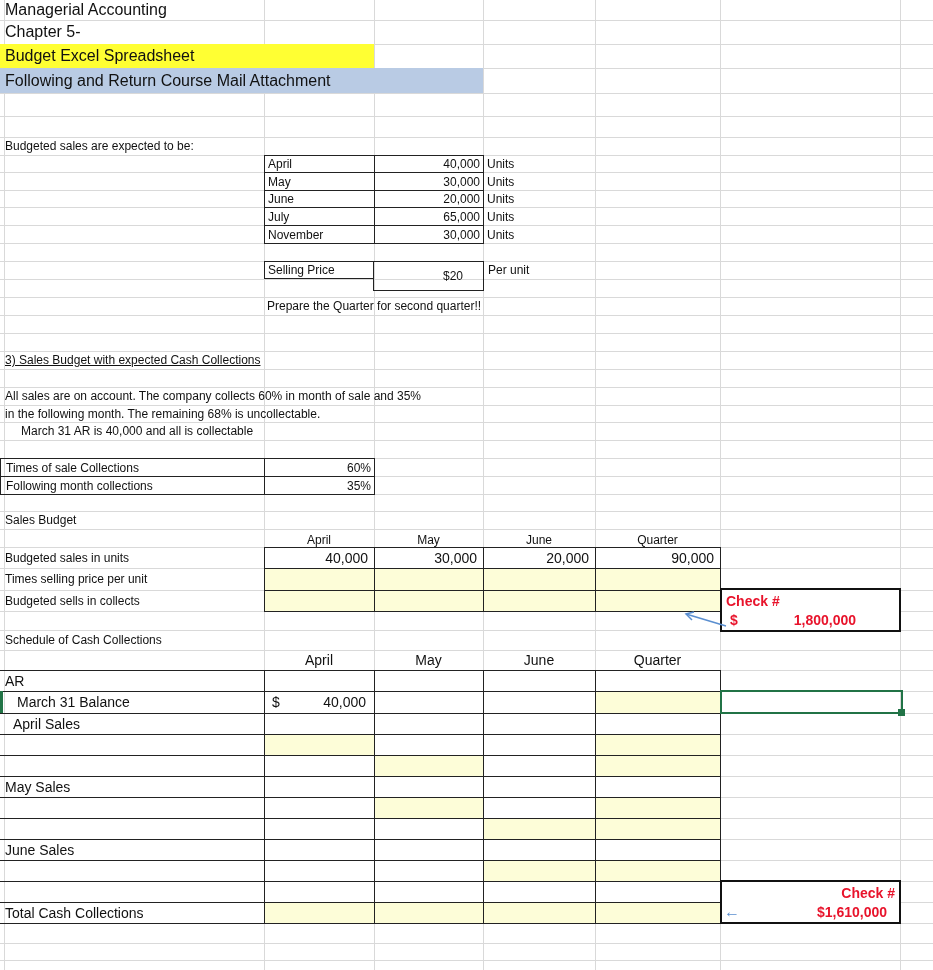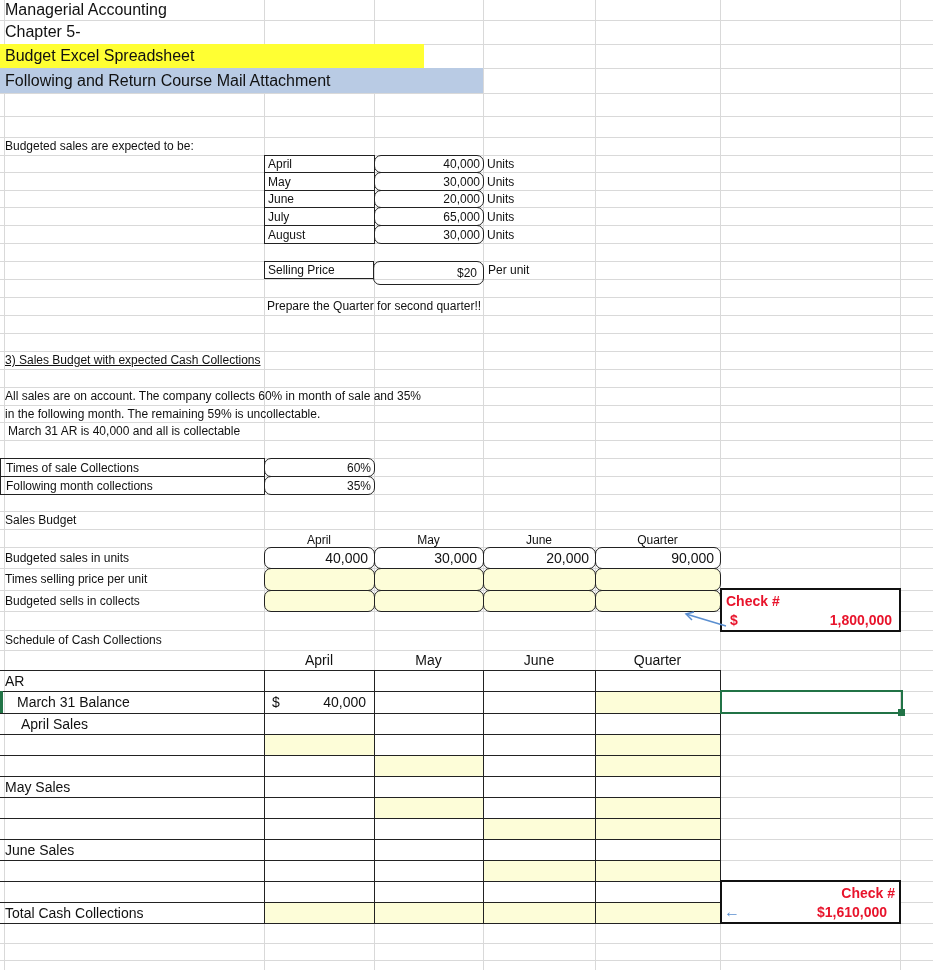--- a/index.html
+++ b/index.html
@@ -1,21 +1,21 @@
 <!DOCTYPE html>
 <html><head>
 <meta charset="utf-8">
 <style>
   html, body { margin:0; padding:0; background:#fff; }
   body { width:933px; height:970px; position:relative; overflow:hidden;
          font-family:"Liberation Sans", sans-serif; color:#111; }
   .hl { position:absolute; left:0; width:933px; height:0; border-top:1px solid #d9d9d9; }
   .vl { position:absolute; top:0; height:970px; width:0; border-left:1px solid #d9d9d9; }
   .c { position:absolute; box-sizing:border-box; white-space:nowrap; overflow:visible; display:flex; align-items:center; }
-  .r { justify-content:flex-end; padding-right:3px;border-radius:7px; }
+  .r { justify-content:flex-end; padding-right:3px; }
   .ctr { justify-content:center; }
   .l { padding-left:5px; }
   .f12 { font-size:12px; }
   .f14 { font-size:14px; }
   .f16 { font-size:16px; }
   .bx { border:1.5px solid #222; }
   .yel { background:#fdfdd8; }
   .red { color:#e8132b; font-weight:bold; }
   .ul { text-decoration:underline; }
 </style>
@@ -76,53 +76,53 @@
     <div class="vl" style="left: 264px;"></div>
     <div class="vl" style="left: 374px;"></div>
     <div class="vl" style="left: 483px;"></div>
     <div class="vl" style="left: 595px;"></div>
     <div class="vl" style="left: 720px;"></div>
     <div class="vl" style="left: 900px;"></div>
   </div>
 
 <div class="c l f16" style="left:0;top:0;width:264px;height:20px;">Managerial Accounting</div>
 <div class="c l f16" style="left:0;top:20px;width:264px;height:24px;">Chapter 5-</div>
-<div class="c l f16" style="left:0;top:44px;width:424px;height:24px;background:#ffff33;">Budget Excel Spreadsheet</div>
+<div class="c l f16" style="left:0;top:44px;width:374px;height:24px;background:#ffff33;">Budget Excel Spreadsheet</div>
 <div class="c l f16" style="left:0;top:68px;width:483px;height:25px;background:#b9cbe4;">Following and Return Course Mail Attachment</div>
 
 <div class="c l f12" style="left:0;top:137px;width:264px;height:18px;">Budgeted sales are expected to be:</div>
 
 <div id="bs-table">
     <div class="c f12 bx" style="left: 264px; top: 155px; width: 111px; height: 18px; padding-left: 3px;">April</div>
     <div class="c r f12 bx" style="left: 374px; top: 155px; width: 110px; height: 18px; padding-right: 3px;">40,000</div>
     <div class="c f12" style="left: 485px; top: 155px; width: 100px; height: 18px; padding-left: 2px;">Units</div>
     <div class="c f12 bx" style="left: 264px; top: 172px; width: 111px; height: 19px; padding-left: 3px;">May</div>
     <div class="c r f12 bx" style="left: 374px; top: 172px; width: 110px; height: 19px; padding-right: 3px;">30,000</div>
     <div class="c f12" style="left: 485px; top: 172px; width: 100px; height: 19px; padding-left: 2px;">Units</div>
     <div class="c f12 bx" style="left: 264px; top: 190px; width: 111px; height: 18px; padding-left: 3px;">June</div>
     <div class="c r f12 bx" style="left: 374px; top: 190px; width: 110px; height: 18px; padding-right: 3px;">20,000</div>
     <div class="c f12" style="left: 485px; top: 190px; width: 100px; height: 18px; padding-left: 2px;">Units</div>
     <div class="c f12 bx" style="left: 264px; top: 207px; width: 111px; height: 19px; padding-left: 3px;">July</div>
     <div class="c r f12 bx" style="left: 374px; top: 207px; width: 110px; height: 19px; padding-right: 3px;">65,000</div>
     <div class="c f12" style="left: 485px; top: 207px; width: 100px; height: 19px; padding-left: 2px;">Units</div>
-    <div class="c f12 bx" style="left: 264px; top: 225px; width: 111px; height: 19px; padding-left: 3px;">August</div>
+    <div class="c f12 bx" style="left: 264px; top: 225px; width: 111px; height: 19px; padding-left: 3px;">November</div>
     <div class="c r f12 bx" style="left: 374px; top: 225px; width: 110px; height: 19px; padding-right: 3px;">30,000</div>
     <div class="c f12" style="left: 485px; top: 225px; width: 100px; height: 19px; padding-left: 2px;">Units</div>
   </div>
 
 <div class="c f12 bx" style="left:264px;top:261px;width:110px;height:18px;padding-left:3px;">Selling Price</div>
-<div class="c r f12 bx" style="left:373px;top:261px;width:111px;height:24px;padding-right:6px;">$20</div>
+<div class="c r f12 bx" style="left:373px;top:261px;width:111px;height:30px;padding-right:20px;">$20</div>
 <div class="c f12" style="left:485px;top:261px;width:110px;height:18px;padding-left:3px;">Per unit</div>
 
 <div class="c f12" style="left:264px;top:297px;width:330px;height:18px;padding-left:3px;">Prepare the Quarter for second quarter!!</div>
 
 <div class="c l f12 ul" style="left:0;top:351px;width:300px;height:18px;">3)  Sales Budget with expected Cash Collections</div>
 <div class="c l f12" style="left:0;top:387px;width:483px;height:18px;">All sales are on account.  The company collects 60% in month of sale and 35%</div>
-<div class="c l f12" style="left:0;top:405px;width:483px;height:17px;">in the following month.  The remaining 59% is uncollectable.</div>
-<div class="c l f12" style="left:3px;top:422px;width:264px;height:18px;">March 31 AR is 40,000 and all is collectable</div>
+<div class="c l f12" style="left:0;top:405px;width:483px;height:17px;">in the following month.  The remaining 68% is uncollectable.</div>
+<div class="c l f12" style="left:16px;top:422px;width:264px;height:18px;">March 31 AR is 40,000 and all is collectable</div>
 
 <div class="c l f12 bx" style="left:0;top:458px;width:265px;height:19px;">Times of sale Collections</div>
 <div class="c r f12 bx" style="left:264px;top:458px;width:111px;height:19px;">60%</div>
 <div class="c l f12 bx" style="left:0;top:476px;width:265px;height:19px;">Following month collections</div>
 <div class="c r f12 bx" style="left:264px;top:476px;width:111px;height:19px;">35%</div>
 
 <div class="c l f12" style="left:0;top:511px;width:264px;height:18px;">Sales Budget</div>
 <div id="sb-headers">
     <div class="c ctr f12" style="left: 264px; top: 529px; width: 110px; height: 18px; align-items: flex-end;">April</div>
     <div class="c ctr f12" style="left: 374px; top: 529px; width: 109px; height: 18px; align-items: flex-end;">May</div>
@@ -214,30 +214,30 @@
     <div class="c bx yel" style="left: 264px; top: 902px; width: 111px; height: 22px;"></div>
     <div class="c bx yel" style="left: 374px; top: 902px; width: 110px; height: 22px;"></div>
     <div class="c bx yel" style="left: 483px; top: 902px; width: 113px; height: 22px;"></div>
     <div class="c bx yel" style="left: 595px; top: 902px; width: 126px; height: 22px;"></div>
   </div>
 
 <div class="c l f14" style="left: 0px; top: 670px; width: 264px; height: 21px; z-index: 5;">AR</div>
 <div class="c f14" style="left: 0px; top: 691px; width: 264px; height: 22px; padding-left: 14px; border-left: 3px solid rgb(33, 115, 70); z-index: 5;">March 31 Balance</div>
 <div class="c f14" style="left: 272px; top: 691px; width: 20px; height: 22px; z-index: 5;">$</div>
 <div class="c r f14" style="left: 292px; top: 691px; width: 80px; height: 22px; padding-right: 6px; z-index: 5;">40,000</div>
-<div class="c l f14" style="left: 16px; top: 713px; width: 264px; height: 21px; z-index: 5;">April Sales</div>
+<div class="c l f14" style="left: 8px; top: 713px; width: 264px; height: 21px; z-index: 5;">April Sales</div>
 <div class="c l f14" style="left: 0px; top: 776px; width: 264px; height: 21px; z-index: 5;">May Sales</div>
 <div class="c l f14" style="left: 0px; top: 839px; width: 264px; height: 21px; z-index: 5;">June Sales</div>
 <div class="c l f14" style="left: 0px; top: 902px; width: 264px; height: 21px; z-index: 5;">Total Cash Collections</div>
 <div style="position: absolute; left: 720px; top: 690px; width: 183px; height: 24px; border: 2px solid rgb(33, 115, 70); box-sizing: border-box; z-index: 5;"></div>
 <div style="position: absolute; left: 898px; top: 709px; width: 7px; height: 7px; background: rgb(33, 115, 70); z-index: 5;"></div>
 <div style="position: absolute; left: 720px; top: 880px; width: 181px; height: 44px; border: 2.5px solid rgb(17, 17, 17); box-sizing: border-box; background: rgb(255, 255, 255); z-index: 5;"></div>
 <div class="c r red f14" style="left: 725px; top: 883px; width: 172px; height: 20px; padding-right: 2px; z-index: 5;">Check #</div>
 <div class="c r red f14" style="left: 760px; top: 902px; width: 137px; height: 20px; padding-right: 10px; z-index: 5;">$1,610,000</div>
 <div class="c" style="left: 724px; top: 902px; width: 26px; height: 20px; color: rgb(91, 143, 208); font-size: 16px; z-index: 5;">←</div>
 <div style="position: absolute; left: 720px; top: 588px; width: 181px; height: 44px; border: 2.5px solid rgb(17, 17, 17); box-sizing: border-box; background: rgb(255, 255, 255); z-index: 5;"></div>
 <div class="c red f14" style="left: 726px; top: 591px; width: 120px; height: 20px; z-index: 5;">Check #</div>
 <div class="c red f14" style="left: 730px; top: 610px; width: 30px; height: 20px; z-index: 5;">$</div>
-<div class="c r red f14" style="left: 760px; top: 610px; width: 135px; height: 20px; z-index: 5;">1,800,000</div>
+<div class="c r red f14" style="left: 724px; top: 610px; width: 135px; height: 20px; z-index: 5;">1,800,000</div>
 <svg style="position: absolute; left: 670px; top: 610px; z-index: 5;" width="60" height="20">
   <line x1="56" y1="16" x2="16" y2="4" stroke="#5b8fd0" stroke-width="1.5"></line>
   <polyline points="24,2 16,4 22,10" fill="none" stroke="#5b8fd0" stroke-width="1.5"></polyline>
 </svg>
 
 </body></html>

